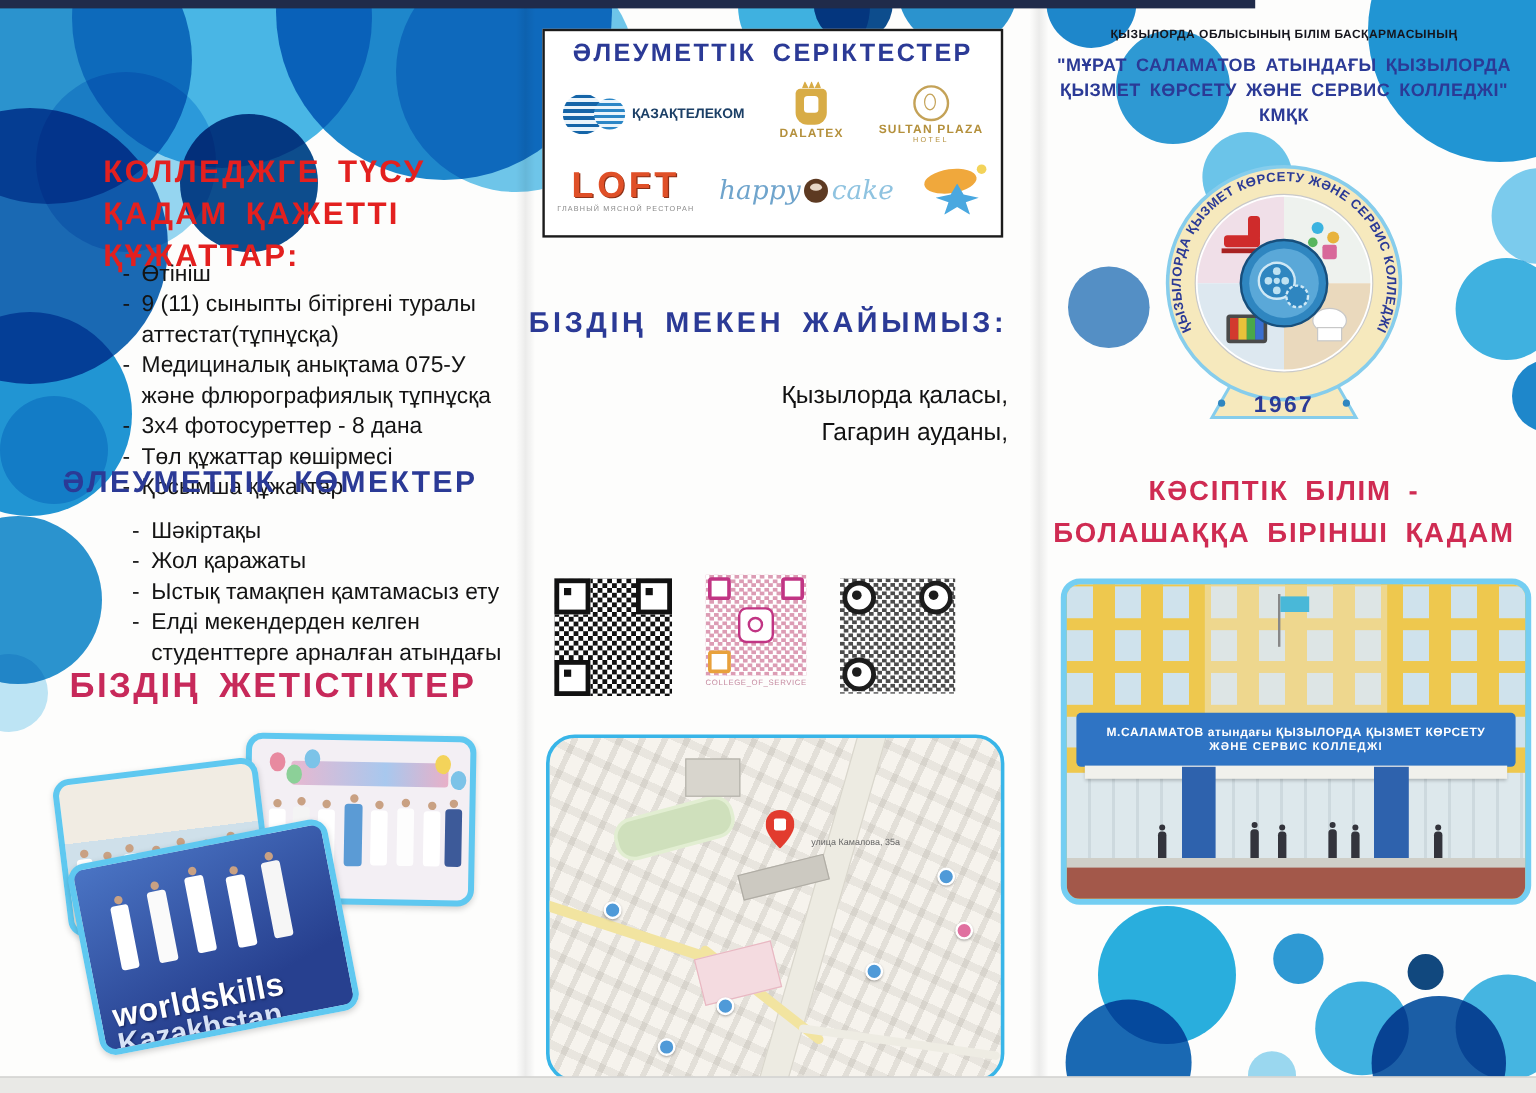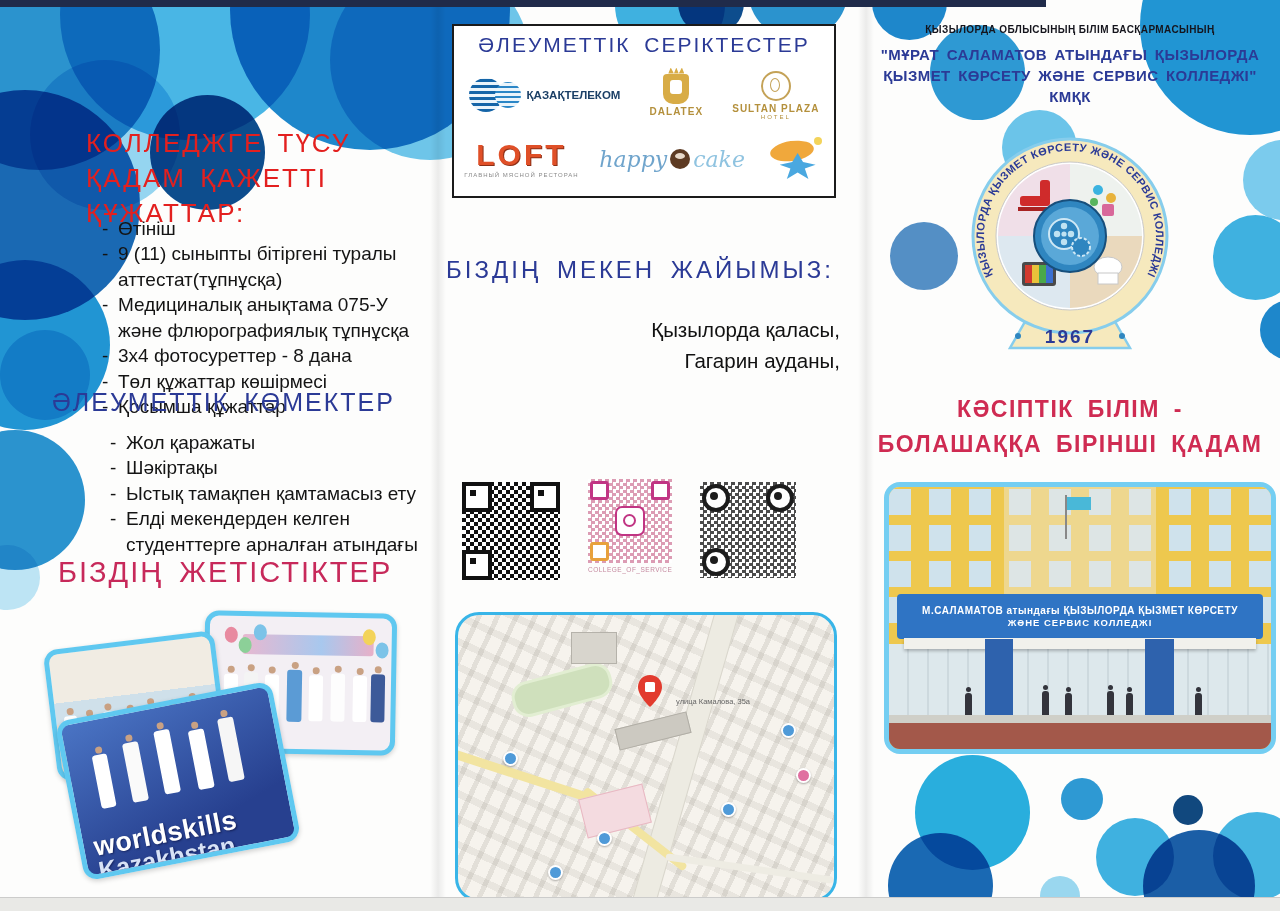--- a/index.html
+++ b/index.html
@@ -6,21 +6,21 @@
   .page{position:relative;width:1280px;height:911px;overflow:hidden;background:#fdfdfc;
         font-family:"Liberation Sans", sans-serif;}
   
   .c{position:absolute;border-radius:50%;mix-blend-mode:multiply;z-index:1;}
   
   .top-strip{position:absolute;left:0;top:0;width:1046px;height:7px;background:#202b4a;z-index:6;}
   .bottom-strip{position:absolute;left:0;top:897px;width:1280px;height:14px;background:#e9e9e6;border-top:1px solid #cccccb;z-index:6;}
   .fold{position:absolute;top:0;height:911px;width:16px;z-index:5;background:linear-gradient(90deg,rgba(0,0,0,0) 0%,rgba(0,0,0,0.07) 50%,rgba(0,0,0,0) 100%);}
   
   .abs{position:absolute;z-index:4;}
-  .hd{font-weight:normal;}
+  .hd{font-weight:bold;}
   .hd-red{color:#e3201f;font-size:26px;letter-spacing:2px;line-height:1.35;word-spacing:5px;}
   .hd-blue{color:#2b3a96;letter-spacing:2px;word-spacing:6px;}
   .hd-crimson{color:#c7295a;letter-spacing:2px;word-spacing:6px;}
   .list{color:#141414;font-size:19px;line-height:1.34;}
   .list .li{padding-left:16px;position:relative;}
   .list .li::before{content:"- ";position:absolute;left:0;}
   
   .photo{position:absolute;border:5px solid #5fc8f0;border-radius:14px;overflow:hidden;z-index:4;box-shadow:0 2px 5px rgba(0,0,0,0.18);}
   .p{position:absolute;}
   .p::before{content:"";position:absolute;left:50%;top:0;transform:translateX(-50%);width:7px;height:7px;border-radius:50%;background:#c9a183;}
@@ -162,22 +162,22 @@
     <div class="li">9 (11) сыныпты бітіргені туралы аттестат(тұпнұсқа)</div>
     <div class="li">Медициналық анықтама 075-У және флюрографиялық тұпнұсқа</div>
     <div class="li">3х4 фотосуреттер - 8 дана</div>
     <div class="li">Төл құжаттар көшірмесі</div>
     <div class="li">Қосымша құжаттар</div>
   </div>
 
   <div class="abs hd hd-blue" style="left:52px;top:388px;font-size:25px;">ӘЛЕУМЕТТІК КӨМЕКТЕР</div>
 
   <div class="abs list" style="left:110px;top:430px;width:312px;">
+    <div class="li">Шәкіртақы</div>
     <div class="li">Жол қаражаты</div>
-    <div class="li">Шәкіртақы</div>
     <div class="li">Ыстық тамақпен қамтамасыз ету</div>
     <div class="li">Елді мекендерден келген студенттерге арналған атындағы</div>
   </div>
 
   <div class="abs hd hd-crimson" style="left:58px;top:556px;font-size:29px;">БІЗДІҢ ЖЕТІСТІКТЕР</div>
 
   <div class="photo" style="left:204px;top:612px;width:182px;height:132px;transform:rotate(1deg);background:#f3eff4;">
     <div class="pbanner"></div>
     <div class="bal" style="left:8%;top:8%;background:#e88aa0;"></div>
     <div class="bal" style="left:16%;top:16%;background:#8cd098;"></div>

